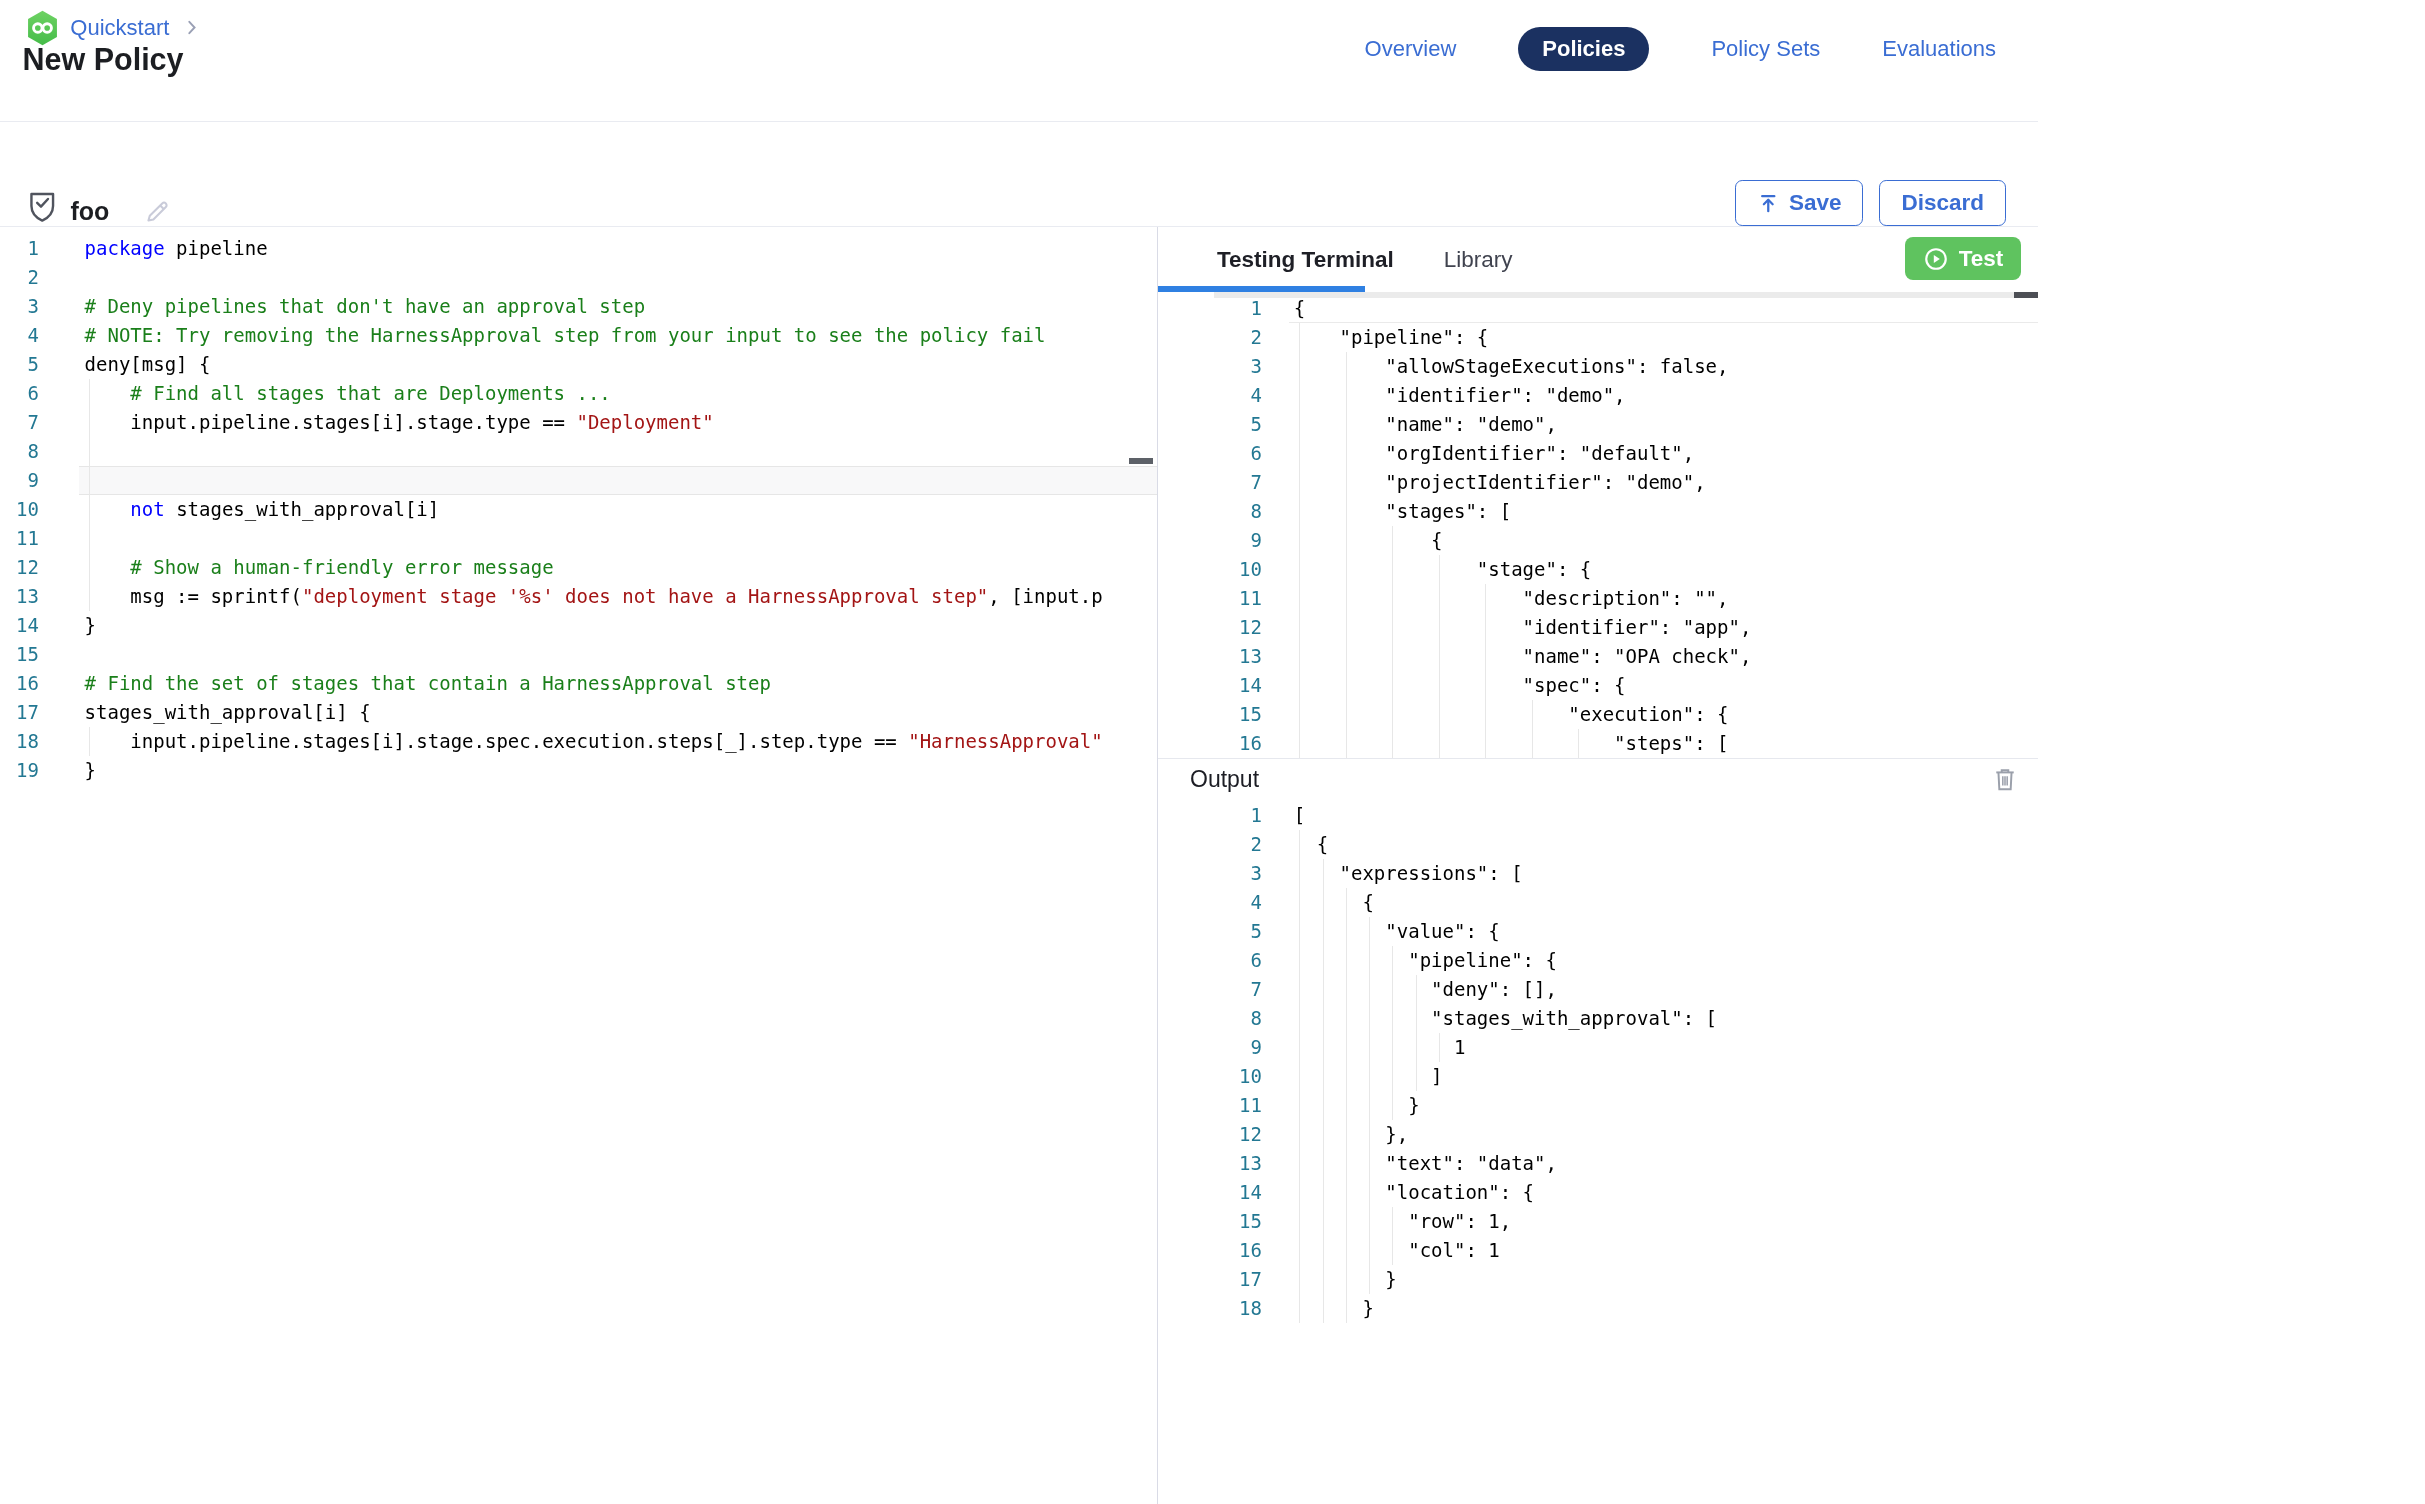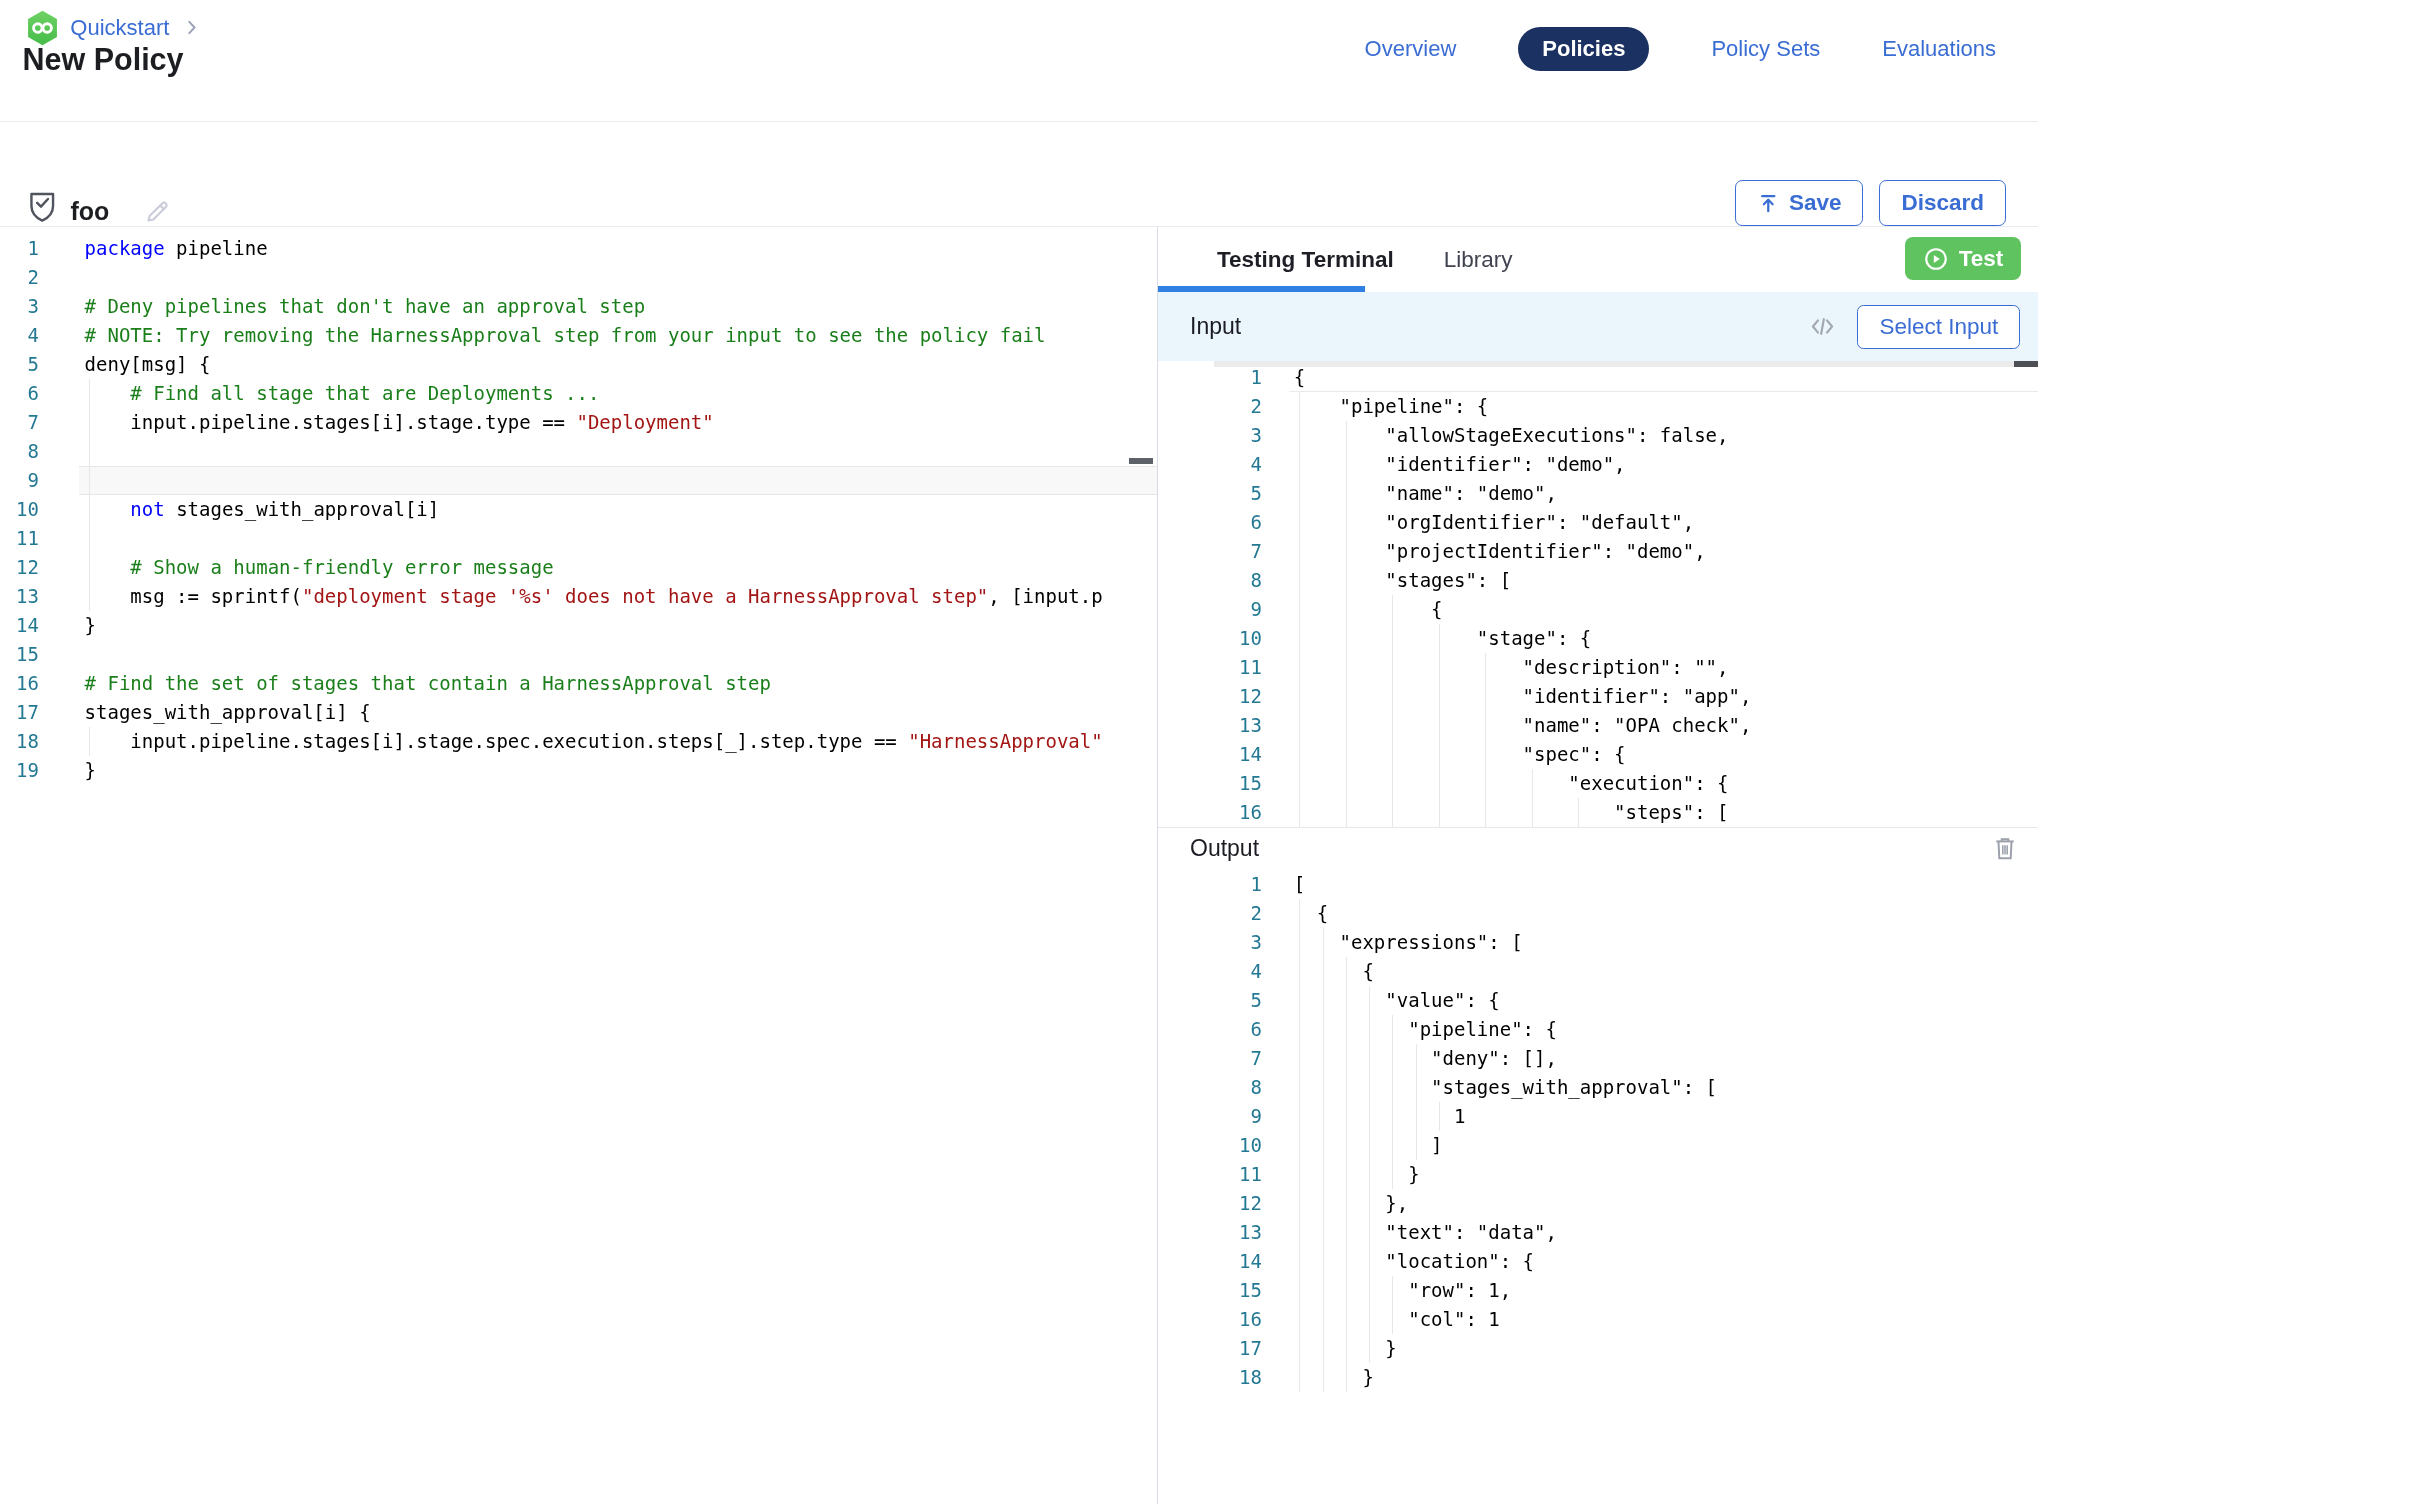--- a/index.html
+++ b/index.html
@@ -170,21 +170,21 @@
           <span class="gut">4</span>
           <span class="code"><span class="tok-c"># NOTE: Try removing the HarnessApproval step from your input to see the policy fail</span></span>
         </div>
         <div class="row">
           <span class="gut">5</span>
           <span class="code"><span class="tok-p">deny[msg] {</span></span>
         </div>
         <div class="row">
           <span class="gut">6</span>
           <div class="guide" style="left: 89px;"></div>
-          <span class="code"><span class="tok-p">    </span><span class="tok-c"># Find all stage that are Deployments ...</span></span>
+          <span class="code"><span class="tok-p">    </span><span class="tok-c"># Find all stages that are Deployments ...</span></span>
         </div>
         <div class="row">
           <span class="gut">7</span>
           <div class="guide" style="left: 89px;"></div>
           <span class="code"><span class="tok-p">    input.pipeline.stages[i].stage.type == </span><span class="tok-s">"Deployment"</span></span>
         </div>
         <div class="row">
           <span class="gut">8</span>
           <div class="guide" style="left: 89px;"></div>
           <span class="code"></span>
@@ -251,32 +251,20 @@
           <span style="display:flex;">
             <svg width="26" height="26" viewBox="0 0 24 24">
                 <circle cx="12" cy="12" r="9" fill="none" stroke="#fff" stroke-width="2"></circle>
                 <path d="M10 8.4 L15.5 12 L10 15.6 Z" fill="#fff"></path>
               </svg>
           </span>
           <span>Test</span>
         </button>
       </div>
 
-      <div class="input-header">
-        <span class="sec-label">Input</span>
-        <div class="spacer"></div>
-        <span class="code-ico">
-          <svg width="27" height="27" viewBox="0 0 24 24">
-              <path d="M8 6.5 L3.5 12 L8 17.5" fill="none" stroke="currentColor" stroke-width="1.9" stroke-linecap="round" stroke-linejoin="round"></path>
-              <path d="M16 6.5 L20.5 12 L16 17.5" fill="none" stroke="currentColor" stroke-width="1.9" stroke-linecap="round" stroke-linejoin="round"></path>
-              <path d="M13.2 5.5 L10.8 18.5" stroke="currentColor" stroke-width="1.9" stroke-linecap="round"></path>
-            </svg>
-        </span>
-        <button class="btn-select">Select Input</button>
-      </div>
 
       <div class="ed" id="input-editor">
         <div class="hscroll-track"></div>
         <div class="hscroll-thumb"></div>
       <div class="row">
             <span class="gut">1</span>
             <span class="code hl-border">{</span>
           </div>
           <div class="row">
             <span class="gut">2</span>

